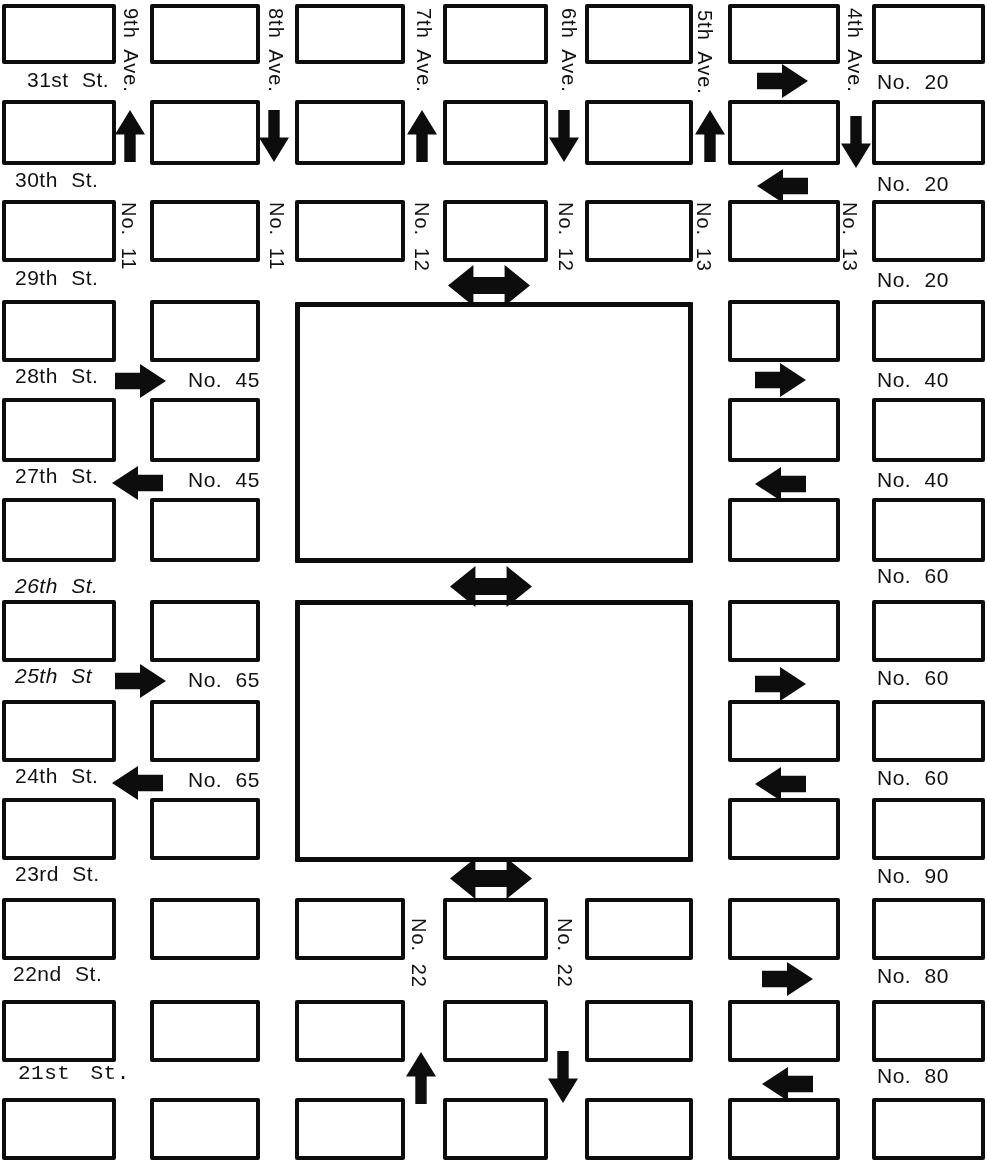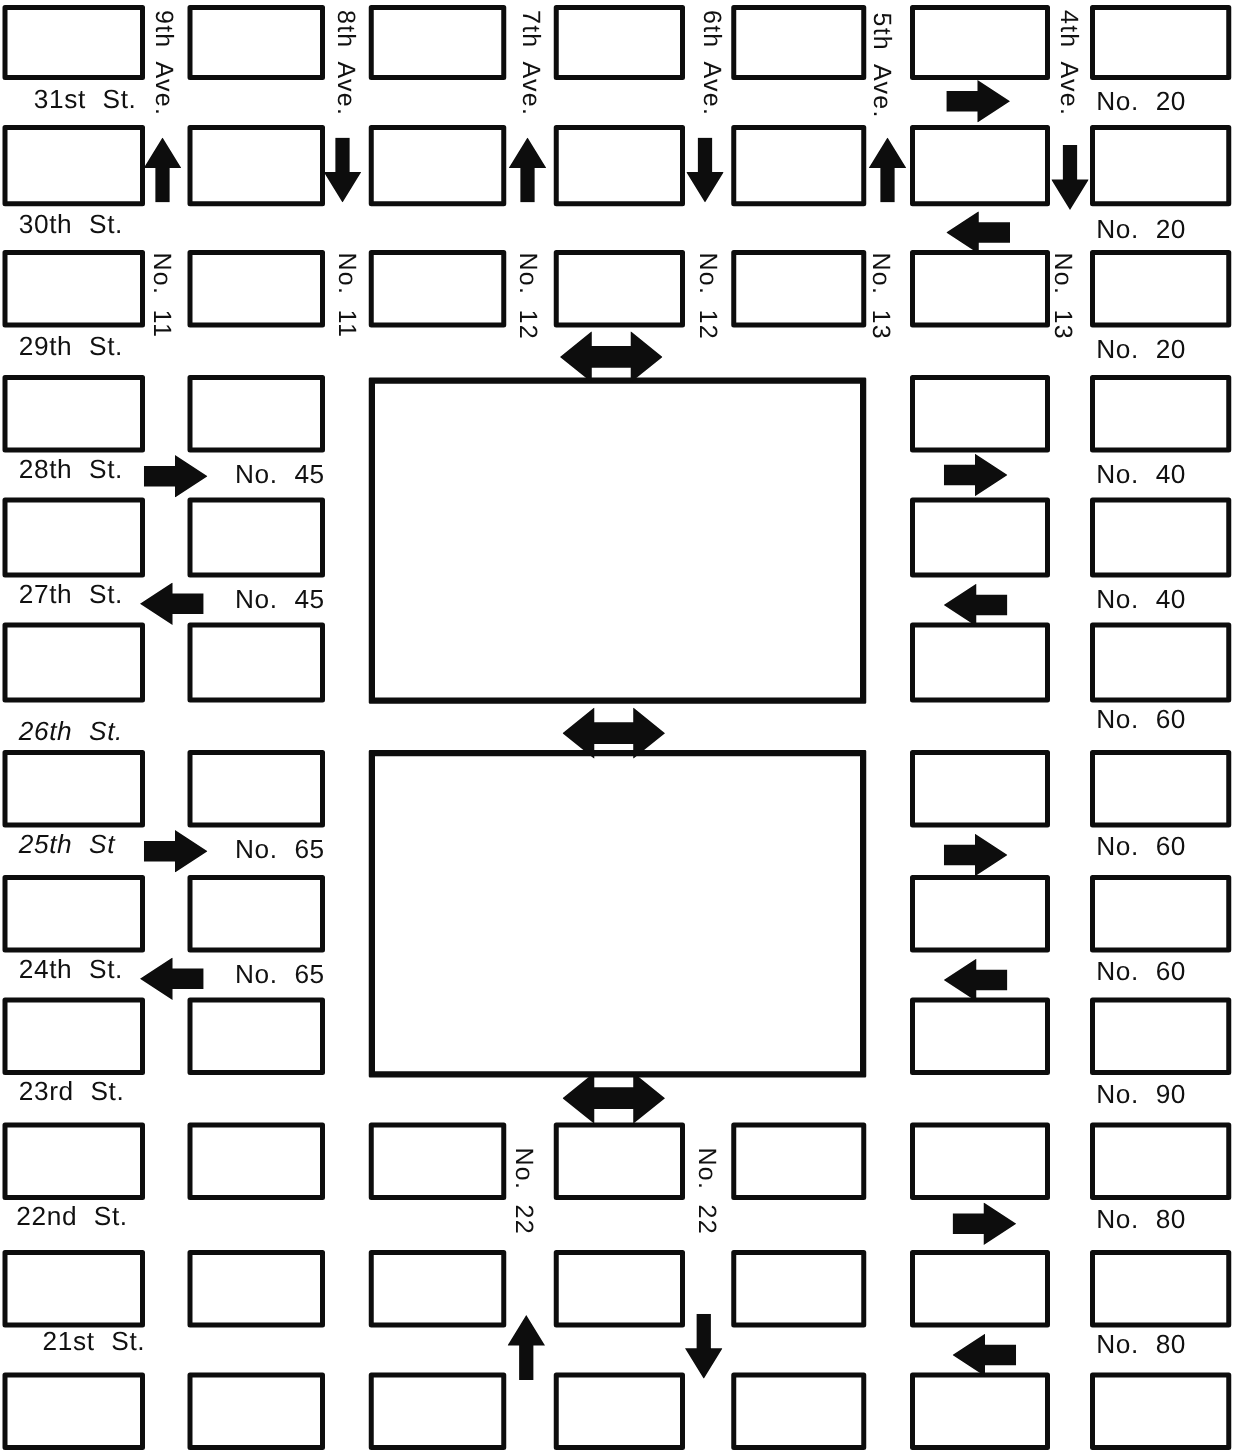--- a/index.html
+++ b/index.html
@@ -117,21 +117,21 @@
     <div class="hlabel" style="left: 15px; top: 68px; margin-left: 12px;">31st St.</div>
     <div class="hlabel" style="left: 15px; top: 168px;">30th St.</div>
     <div class="hlabel" style="left: 15px; top: 266px;">29th St.</div>
     <div class="hlabel" style="left: 15px; top: 364px;">28th St.</div>
     <div class="hlabel" style="left: 15px; top: 464px;">27th St.</div>
     <div class="hlabel" style="left: 15px; top: 574px; font-style: italic;">26th St.</div>
     <div class="hlabel" style="left: 15px; top: 664px; font-style: italic;">25th St</div>
     <div class="hlabel" style="left: 15px; top: 764px;">24th St.</div>
     <div class="hlabel" style="left: 15px; top: 862px; text-align: center;">23rd St.</div>
     <div class="hlabel" style="left: 13px; top: 962px;">22nd St.</div>
-    <div class="hlabel" style="left: 34px; top: 1062px;">21st St.</div>
+    <div class="hlabel" style="left: 18px; top: 1062px; font-family: Liberation Mono, monospace;">21st St.</div>
     <div class="hlabel" style="left: 877px; top: 70px;">No. 20</div>
     <div class="hlabel" style="left: 877px; top: 172px;">No. 20</div>
     <div class="hlabel" style="left: 877px; top: 268px;">No. 20</div>
     <div class="hlabel" style="left: 877px; top: 368px;">No. 40</div>
     <div class="hlabel" style="left: 877px; top: 468px;">No. 40</div>
     <div class="hlabel" style="left: 877px; top: 564px;">No. 60</div>
     <div class="hlabel" style="left: 877px; top: 666px;">No. 60</div>
     <div class="hlabel" style="left: 877px; top: 766px;">No. 60</div>
     <div class="hlabel" style="left: 877px; top: 864px;">No. 90</div>
     <div class="hlabel" style="left: 877px; top: 964px;">No. 80</div>

